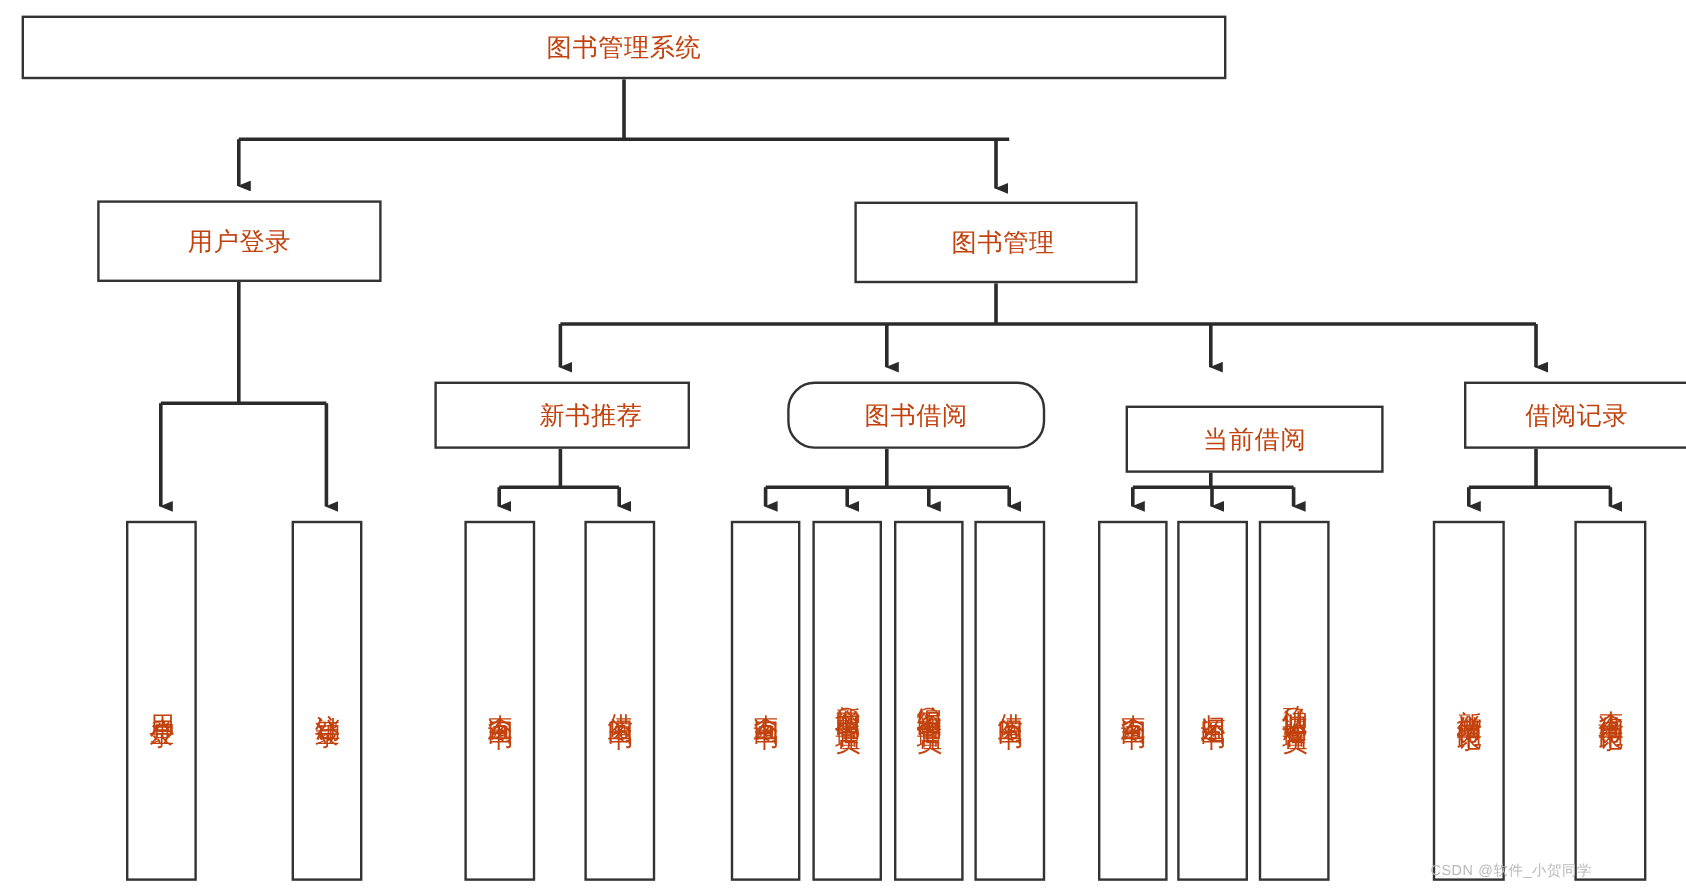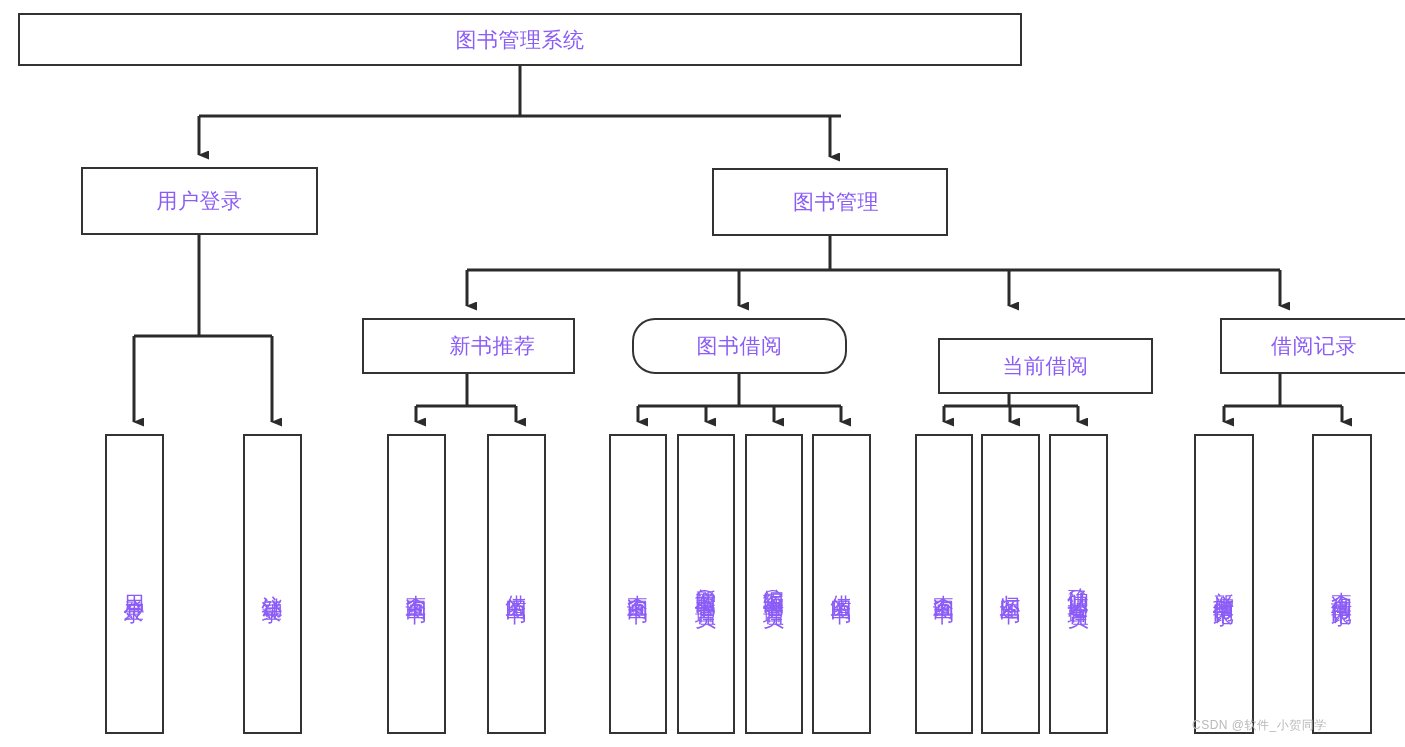--- a/index.html
+++ b/index.html
@@ -26,21 +26,21 @@
     height: 747px;
   }
   .node-box {
     position: absolute;
     box-sizing: border-box;
     background: #ffffff;
     border: 2px solid #333333;
     display: flex;
     align-items: center;
     justify-content: center;
-    color: #8b5cf6;
+    color: #c2410c;
   }
   .node-box.horiz {
     font-size: 21px;
     letter-spacing: 0.5px;
   }
   .node-box.vert {
     writing-mode: vertical-rl;
     text-orientation: upright;
     font-size: 21px;
     letter-spacing: 3px;
@@ -127,21 +127,21 @@
   </div>
 
   <div class="node-box horiz" style="left:712px; top:168px; width:236px; height:68px;padding-left:12px;">
     <span class="node-label">图书管理</span>
   </div>
 
   <div class="node-box horiz" style="left:362px; top:318px; width:213px; height:56px;padding-left:48px;">
     <span class="node-label">新书推荐</span>
   </div>
 
-  <div class="node-box horiz" style="left:632px; top:318px; width:215px; height:56px;border-radius:23px;">
+  <div class="node-box horiz" style="left:656px; top:318px; width:215px; height:56px;border-radius:23px;">
     <span class="node-label">图书借阅</span>
   </div>
 
   <div class="node-box horiz" style="left:902px; top:338px; width:215px; height:56px;margin-left:36px;">
     <span class="node-label">当前借阅</span>
   </div>
 
   <div class="node-box horiz" style="left:1220px; top:318px; width:188px; height:56px;">
     <span class="node-label">借阅记录</span>
   </div>

